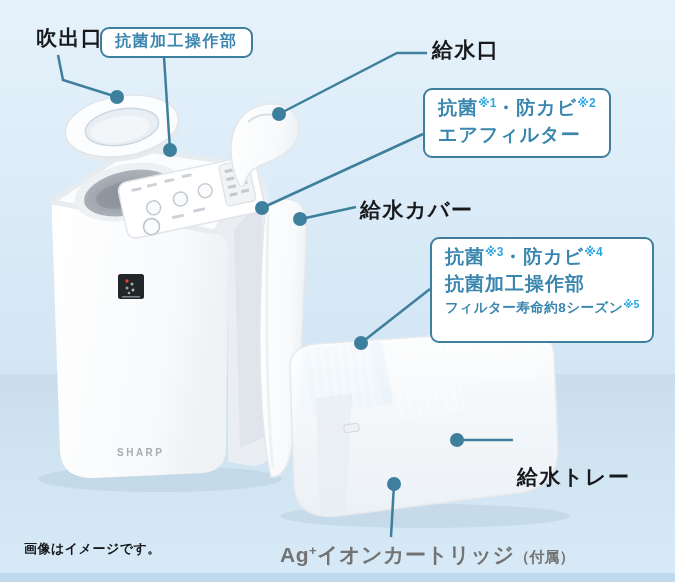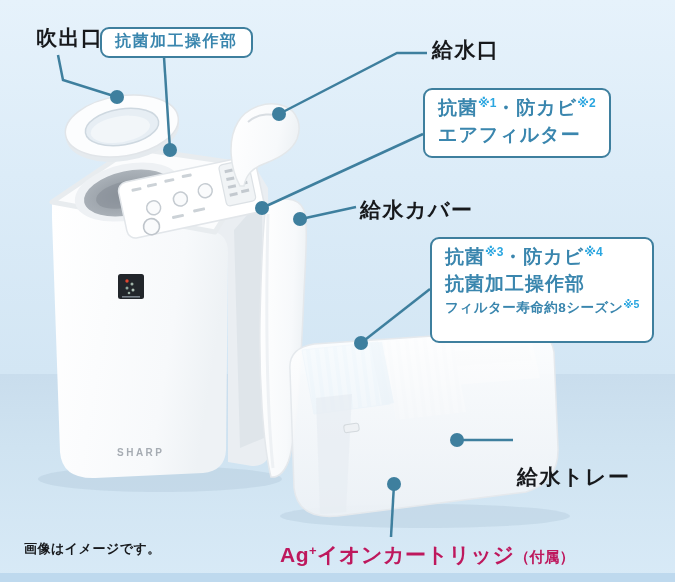--- a/index.html
+++ b/index.html
@@ -31,21 +31,21 @@
     font-size:12px;color:#2aa6e0;position:relative;top:-7px;
     letter-spacing:0;font-weight:700;
   }
   .small-line{font-size:13.5px;letter-spacing:0.5px;}
   .small-line .ref{font-size:10.5px;top:-4px;}
   .note-label{
     position:absolute;left:24px;top:540px;font-size:13px;color:#17191c;
     font-weight:600;letter-spacing:0.5px;
   }
   .ag-label{
-    position:absolute;left:280px;top:541px;font-size:21px;color:#be185d;
+    position:absolute;left:280px;top:541px;font-size:21px;color:#737373;
     font-weight:700;letter-spacing:0.5px;white-space:nowrap;
   }
   .ag-label .sup{font-size:13px;position:relative;top:-7px;}
   .ag-label .paren{font-size:15px;letter-spacing:0;}
 </style>
 </head>
 <body>
 
 <div class="floor"></div>
 <div class="floor-strip"></div>

